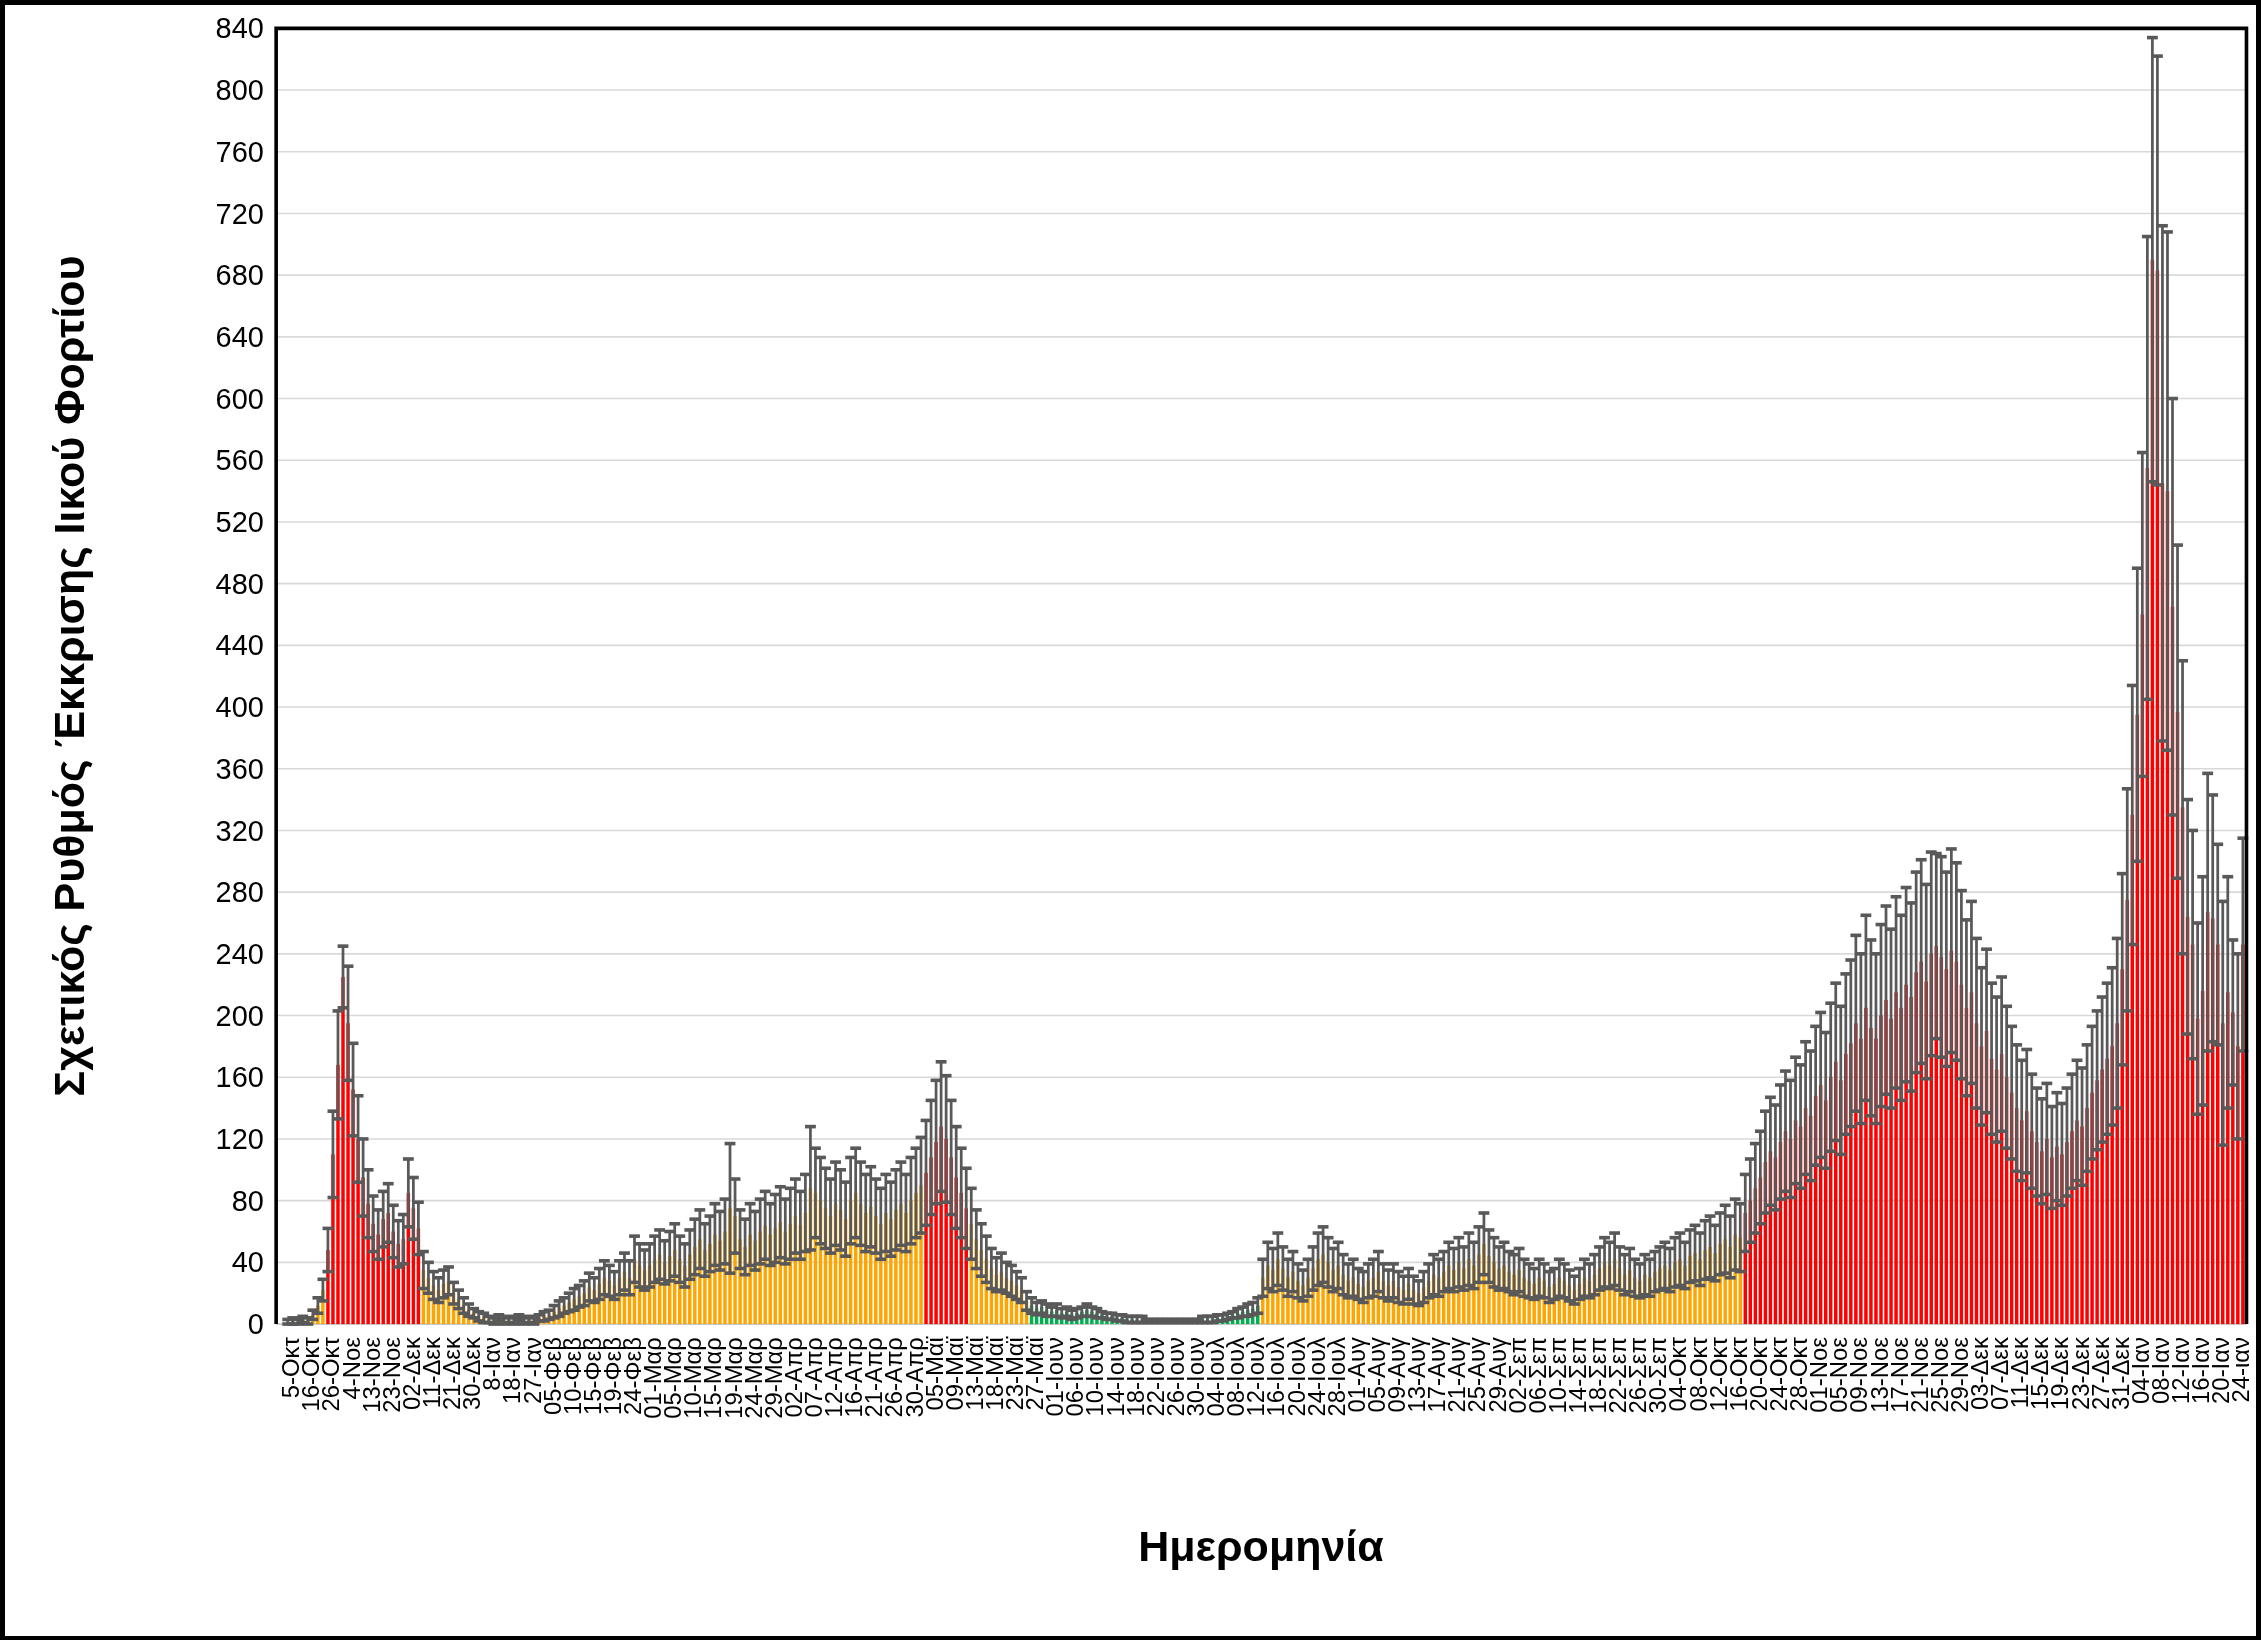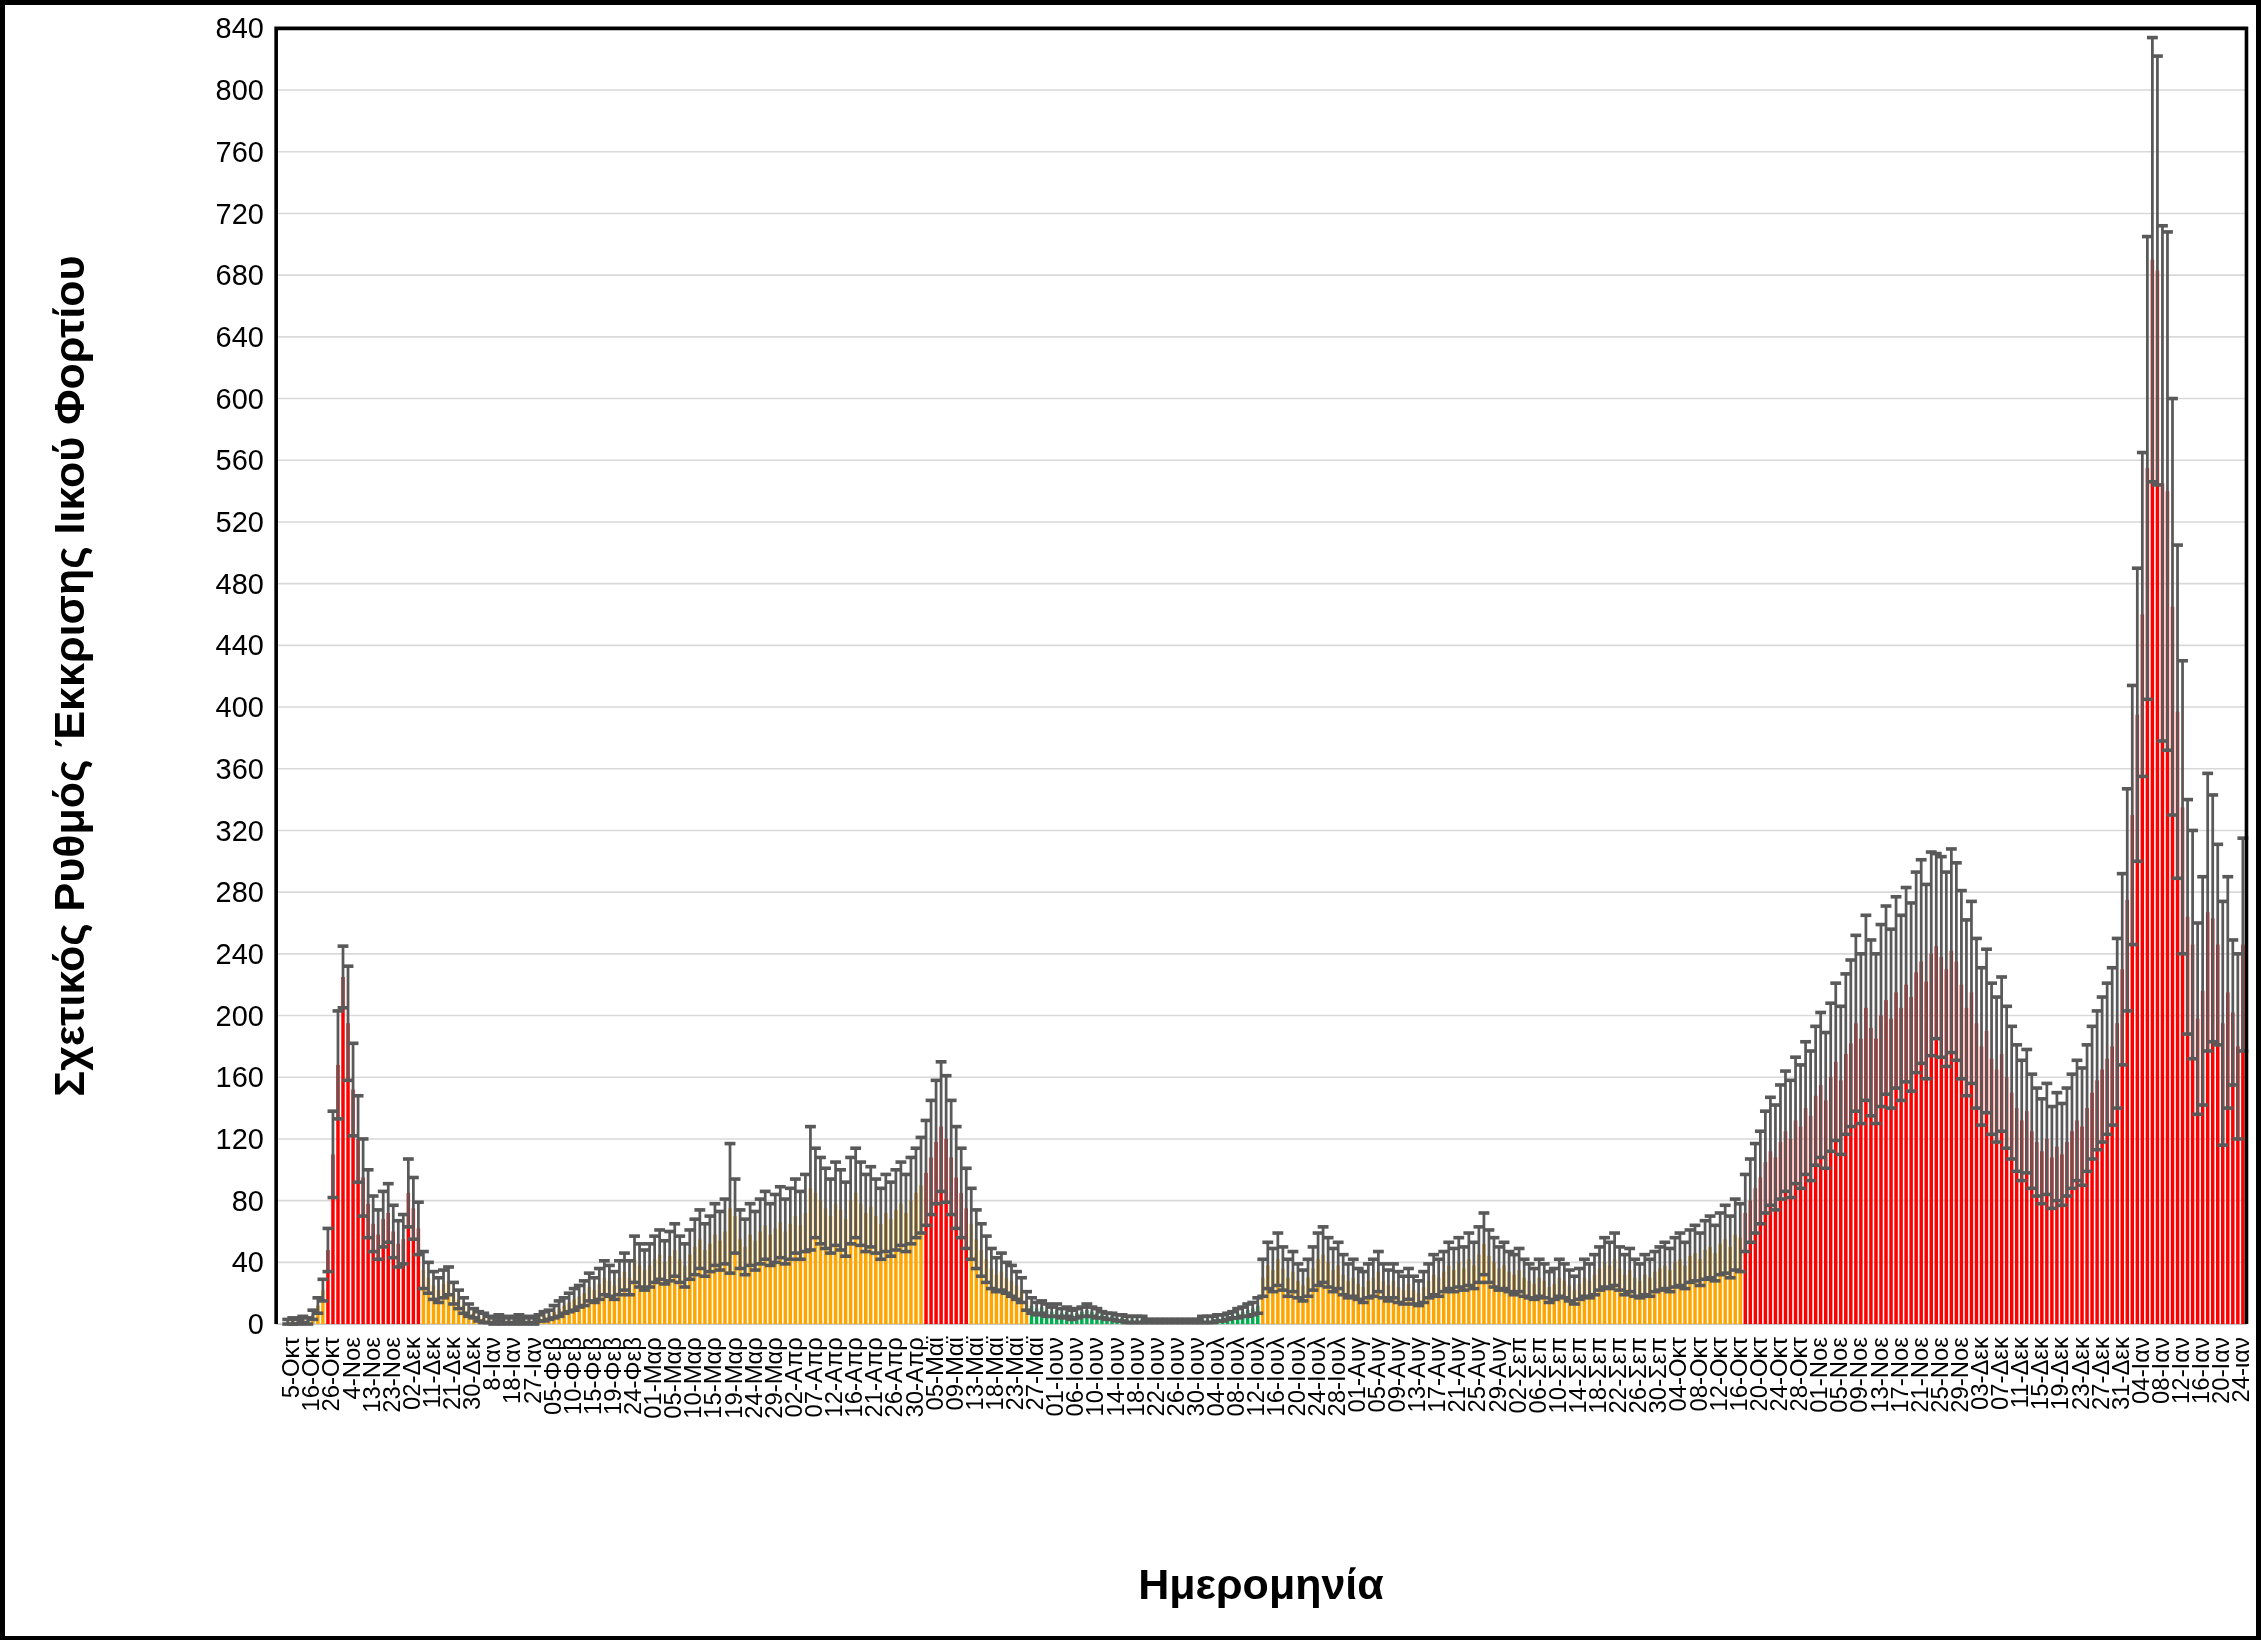--- a/index.html
+++ b/index.html
@@ -18,21 +18,21 @@
     font-weight:bold;
     font-size:43px;
     color:#000;
     white-space:nowrap;
   }
   .y-title{
     left:64px;top:671px;
     transform:translate(-50%,-50%) rotate(-90deg);
   }
   .x-title{
-    left:1256px;top:1579px;
+    left:1256px;top:1541px;
     transform:translate(-50%,-50%);
   }
 </style>
 </head>
 <body>
 
 <div class="frame">
   <svg id="plot" width="2261" height="1641" viewBox="0 0 3127 2269" xmlns="http://www.w3.org/2000/svg">
       <g>
         <line x1="375" x2="3100" y1="1738.6666666666667" y2="1738.6666666666667" stroke="#D9D9D9" stroke-width="2.2"></line>

